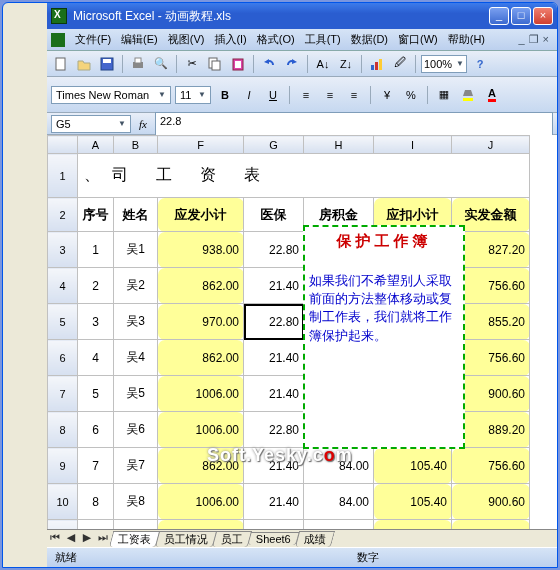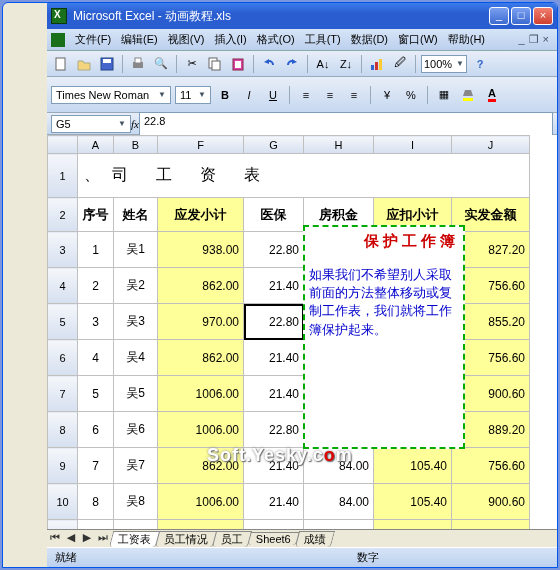--- a/index.html
+++ b/index.html
@@ -16,38 +16,38 @@
 .menubar .xsm { width: 14px; height: 14px; background: #1a6f1a; margin-right: 4px; }
 .menuitem { padding: 1px 4px; cursor: pointer; }
 .menubar .right { margin-left: auto; padding-right: 4px; color: #456; display: flex; gap: 4px; }
 .toolbar { height: 26px; background: linear-gradient(#e8eef8,#c6d8f0); border-bottom: 1px solid #9ab; display: flex; align-items: center; padding: 0 4px; gap: 3px; }
 .tbtn { width: 20px; height: 20px; border: 1px solid transparent; border-radius: 2px; display: flex; align-items: center; justify-content: center; cursor: pointer; font-size: 11px; }
 .sep { width: 1px; height: 18px; background: #9ab; margin: 0 2px; }
 .zoom { width: 46px; height: 18px; background: #fff; border: 1px solid #7f9db9; font-size: 11px; padding: 0 2px; display:flex; align-items:center; justify-content:space-between;}
 .fontbar { height: 36px; background: linear-gradient(#e8eef8,#c6d8f0); border-bottom: 1px solid #9ab; display: flex; align-items: center; padding: 0 4px; gap: 4px; }
 .combo { height: 18px; background: #fff; border: 1px solid #7f9db9; display: flex; align-items: center; padding: 0 4px; font-size: 11px; justify-content: space-between; }
 .dd { color: #456; font-size: 8px; }
-.namebox-row { height: 22px; background: linear-gradient(#e8eef8,#c6d8f0); display: flex; align-items: center; padding: 2px 4px; gap: 0; border-bottom: 1px solid #9ab; }
+.namebox-row { height: 22px; background: linear-gradient(#e8eef8,#c6d8f0); display: flex; align-items: center; padding: 2px 4px; gap: 8px; border-bottom: 1px solid #9ab; }
 .namebox { width: 80px; }
 .fx { font-style: italic; font-family: serif; }
 .fbar { flex: 1; height: 24px; background: #fff; border: 1px solid #7f9db9; padding: 0 4px; line-height: 16px; }
 .sheet { background: #fff; height: 394px; overflow: hidden; position: relative; }
 table.grid { border-collapse: collapse; table-layout: fixed; }
 table.grid th, table.grid td { border: 1px solid #c0c0c0; }
 .rh, .ch { background: linear-gradient(#f4f6fa,#d6e0f0); font-weight: normal; text-align: center; font-size: 11px; }
 .ch { height: 18px; }
 .rh { width: 30px; }
 td { text-align: center; font-size: 12px; height: 36px; }
 td.num { text-align: right; padding-right: 4px; }
-td.yl { background: #ffff99; }
+td.yl { background: #ffff99; border-radius: 7px; }
 .bighdr { font-family: "KaiTi","STKaiti",serif; font-size: 16px; letter-spacing: 12px; text-align: left; padding-left: 6px; height: 44px; }
 .datahdr td { font-weight: bold; background: #fff; font-size: 13px; height: 34px;}
 .datahdr td.yl { background: #ffff99; }
 .overlay { position: absolute; left: 256px; top: 90px; width: 162px; height: 224px; border: 2px dashed #0a0; background: #fff; padding: 4px; font-size: 13px; line-height: 1.4; }
-.overlay .ottl { color: #c00; font-family: "KaiTi",serif; font-weight: bold; text-align: right; letter-spacing: 4px; margin-bottom: 14px; font-size:15px;}
+.overlay .ottl { color: #c00; font-family: "KaiTi",serif; font-weight: bold; text-align: center; letter-spacing: 4px; margin-bottom: 20px; font-size:15px;}
 .overlay .obody { color: #0000cc; }
 .wm { position: absolute; left: 160px; top: 310px; font-size: 18px; font-family: Liberation Sans, sans-serif; font-weight: bold; color: #fff; text-shadow: 0 0 3px #888, 1px 1px 1px #666; letter-spacing:1px; }
 .wm .o { color: #d00; }
 .tabsrow { height: 18px; background: #ece9d8; display: flex; align-items: center; border-top: 1px solid #888; font-size: 11px; }
 .navbtn { width: 16px; height: 16px; text-align: center; cursor: pointer; color: #333; }
 .tab { padding: 0 6px; background: #fff; border: 1px solid #888; border-bottom: none; border-radius: 0 0 4px 4px; transform: skewX(-15deg); margin-right:-1px; cursor: pointer;}
 .tab span { display:inline-block; transform: skewX(15deg); }
 .tab.inactive { background: #ece9d8; }
 .status { height: 20px; background: linear-gradient(#d6e4f6,#bcd0ee); display: flex; align-items: center; padding: 0 8px; font-size: 11px; border-top: 1px solid #fff; }
 .status .mid { margin-left: 280px; }

